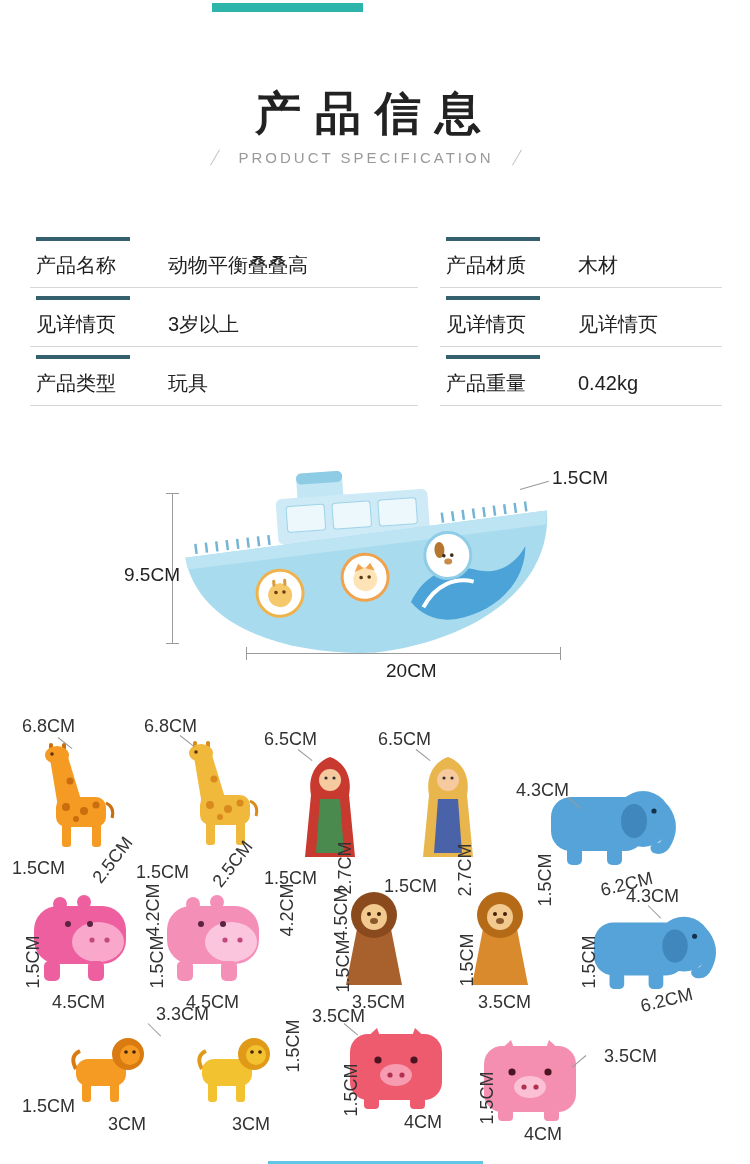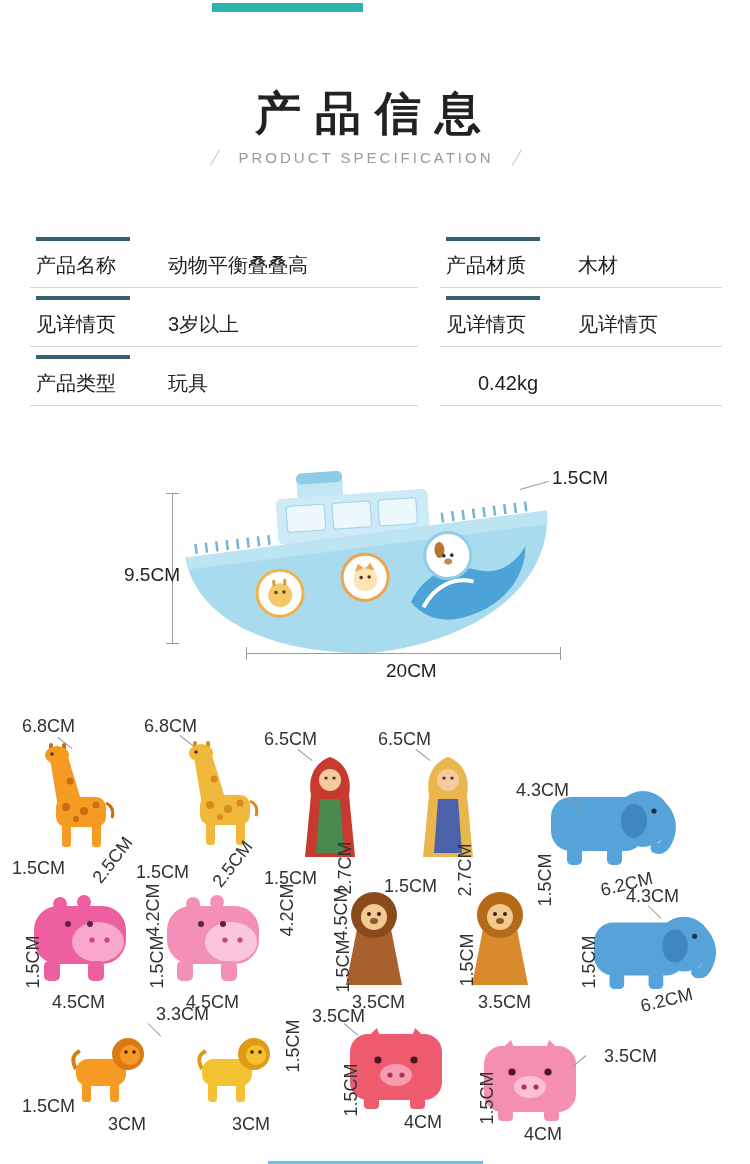--- a/index.html
+++ b/index.html
@@ -143,20 +143,21 @@
   <div class="spec-col right">
     <div class="spec-row">
       <span class="spec-label">产品材质</span>
       <span class="spec-value">木材</span>
     </div>
     <div class="spec-row">
       <span class="spec-label">见详情页</span>
       <span class="spec-value">见详情页</span>
     </div>
     <div class="spec-row">
+      <span class="spec-label">产品重量</span>
       <span class="spec-value">0.42kg</span>
     </div>
   </div>
 
   <div class="boat-wrap">
     <svg width="372" height="192" viewBox="0 0 372 192">
       <rect x="120" y="4" width="46" height="30" rx="5" fill="#c3e6f4"></rect>
       <rect x="120" y="4" width="46" height="11" rx="5" fill="#8ecbe4"></rect>
       <rect x="98" y="28" width="152" height="46" rx="6" fill="#cdeaf6"></rect>
       <rect x="108" y="36" width="38" height="26" rx="3" fill="#edf8fd" stroke="#9fd2e8"></rect>

